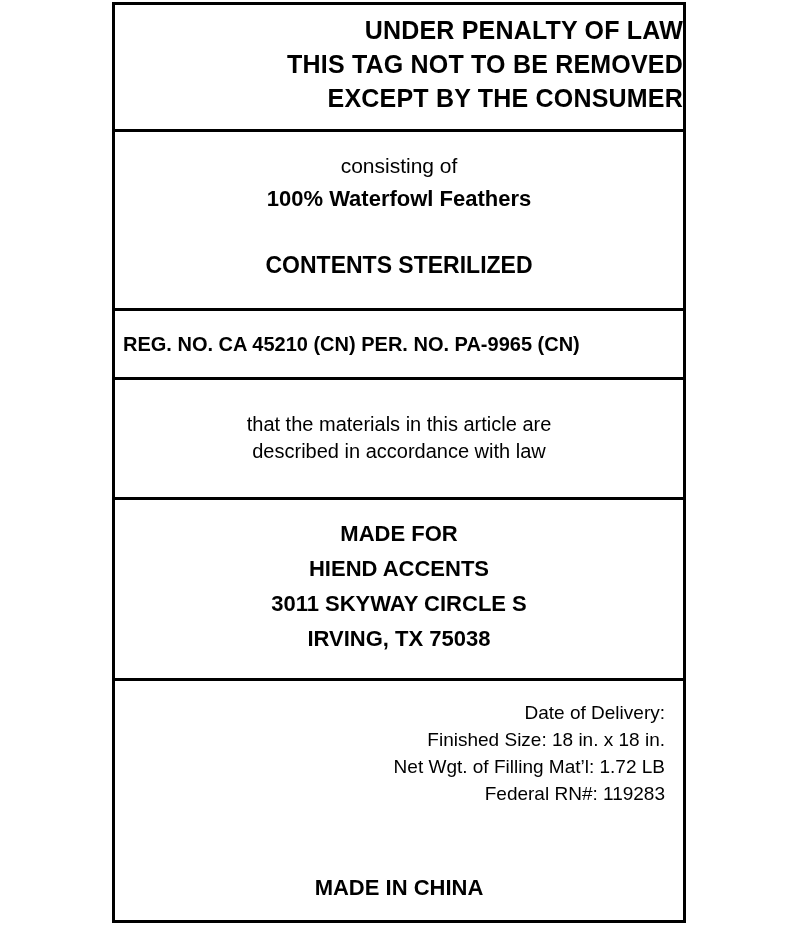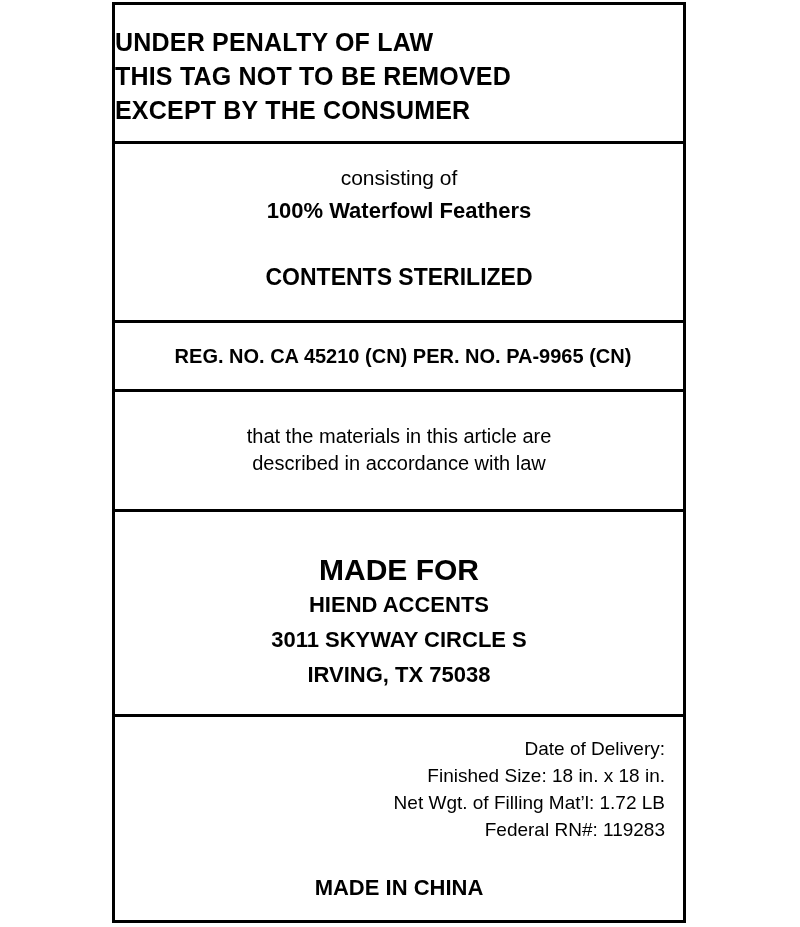--- a/index.html
+++ b/index.html
@@ -35,22 +35,21 @@
     border-bottom: none;
   }
   .line {
     margin: 0;
     padding: 0;
   }
   
   .sec-penalty {
     padding-top: 8px;
     padding-bottom: 14px;
-    text-align: left;
-    margin-top: 12px;
+    text-align: right;
   }
   .sec-penalty .line {
     font-size: 25px;
     font-weight: bold;
     line-height: 34px;
     letter-spacing: 0.2px;
   }
   
   .sec-material {
     padding-top: 17px;
@@ -76,21 +75,20 @@
     font-size: 23px;
     font-weight: bold;
     line-height: 34px;
     margin-top: 32px;
   }
   
   .sec-reg {
     padding-top: 20px;
     padding-bottom: 20px;
     padding-left: 8px;
-    text-align: center;
   }
   .sec-reg .line {
     font-size: 20px;
     font-weight: bold;
     line-height: 26px;
   }
   
   .sec-cert {
     padding-top: 31px;
     padding-bottom: 32px;
@@ -101,24 +99,23 @@
     font-weight: normal;
     line-height: 27px;
   }
   
   .sec-madefor {
     padding-top: 16px;
     padding-bottom: 22px;
     text-align: center;
   }
   .sec-madefor .l1 {
-    font-size: 30px;
+    font-size: 22px;
     font-weight: bold;
     line-height: 35px;
-    margin-top: 24px;
   }
   .sec-madefor .addr {
     font-size: 22px;
     font-weight: bold;
     line-height: 35px;
   }
   
   .sec-details {
     flex: 1 1 auto;
     padding-top: 18px;

